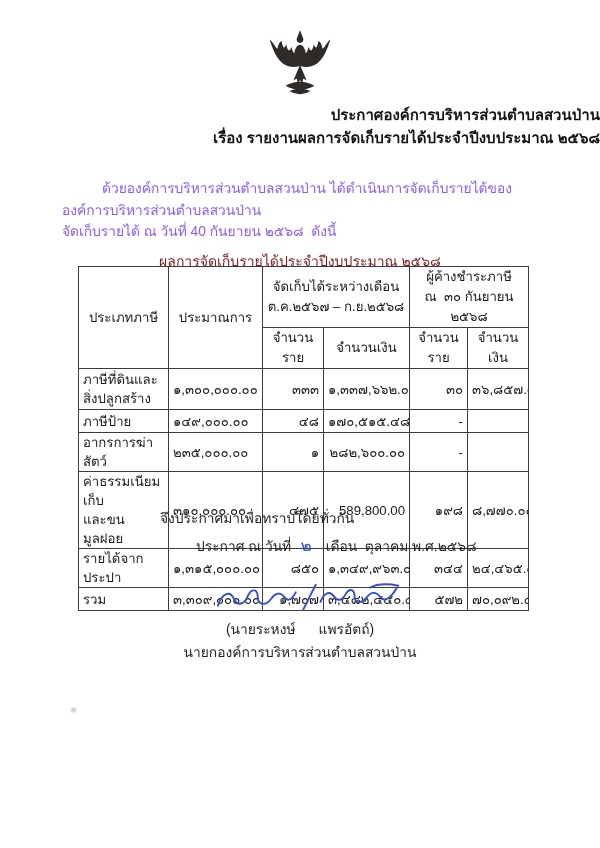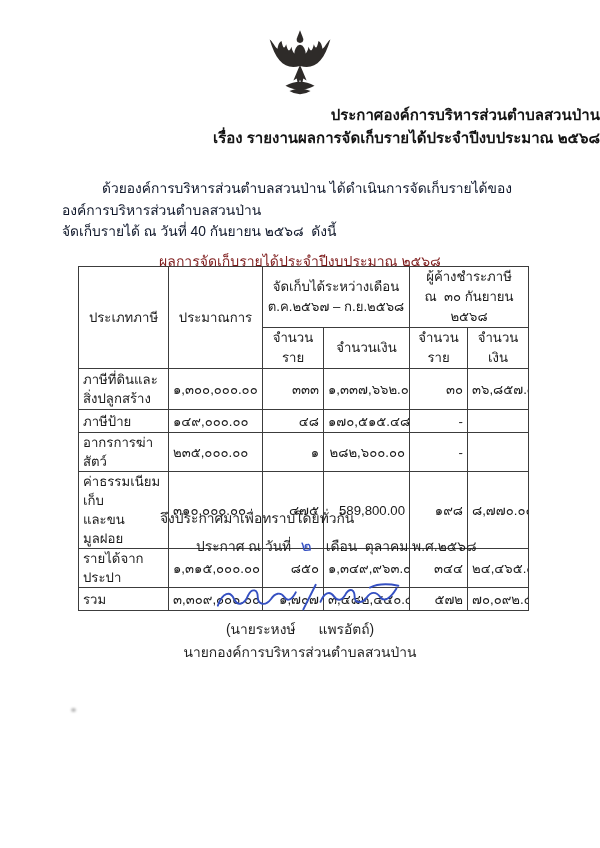--- a/index.html
+++ b/index.html
@@ -12,21 +12,21 @@
   .abs { position:absolute; }
   .centered { left:0; right:0; text-align:center; }
   .pre { white-space:pre-wrap; }
 
   .emblem { top:26px; left:50%; transform:translateX(-50%); width:66px; height:76px; }
 
   .title-line { font-weight:700; font-size:15px; color:#141414;text-align:right; }
   .t1 { top:103px; }
   .t2 { top:126px;padding-left:44px; }
 
-  .para { top:178px; left:62px; width:478px; font-size:13.8px; line-height:21.5px; color:#0f172a; }
+  .para { top:178px; left:62px; width:478px; font-size:13.8px; line-height:21.5px; color:#8b5cf6; }
   .para .indent { text-indent:40px; }
 
   .tbl-title { top:250px; font-size:14px; color:#7f1d1d; }
 
   table.rev { position:absolute; left:78px; top:266px; width:450px;
     border-collapse:collapse; table-layout:fixed; }
   table.rev th, table.rev td {
     border:1px solid #3c3c3c; font-size:13.2px; font-weight:400;
     padding:0 4px; vertical-align:middle; color:#1a1a1a; overflow:hidden;
   }

